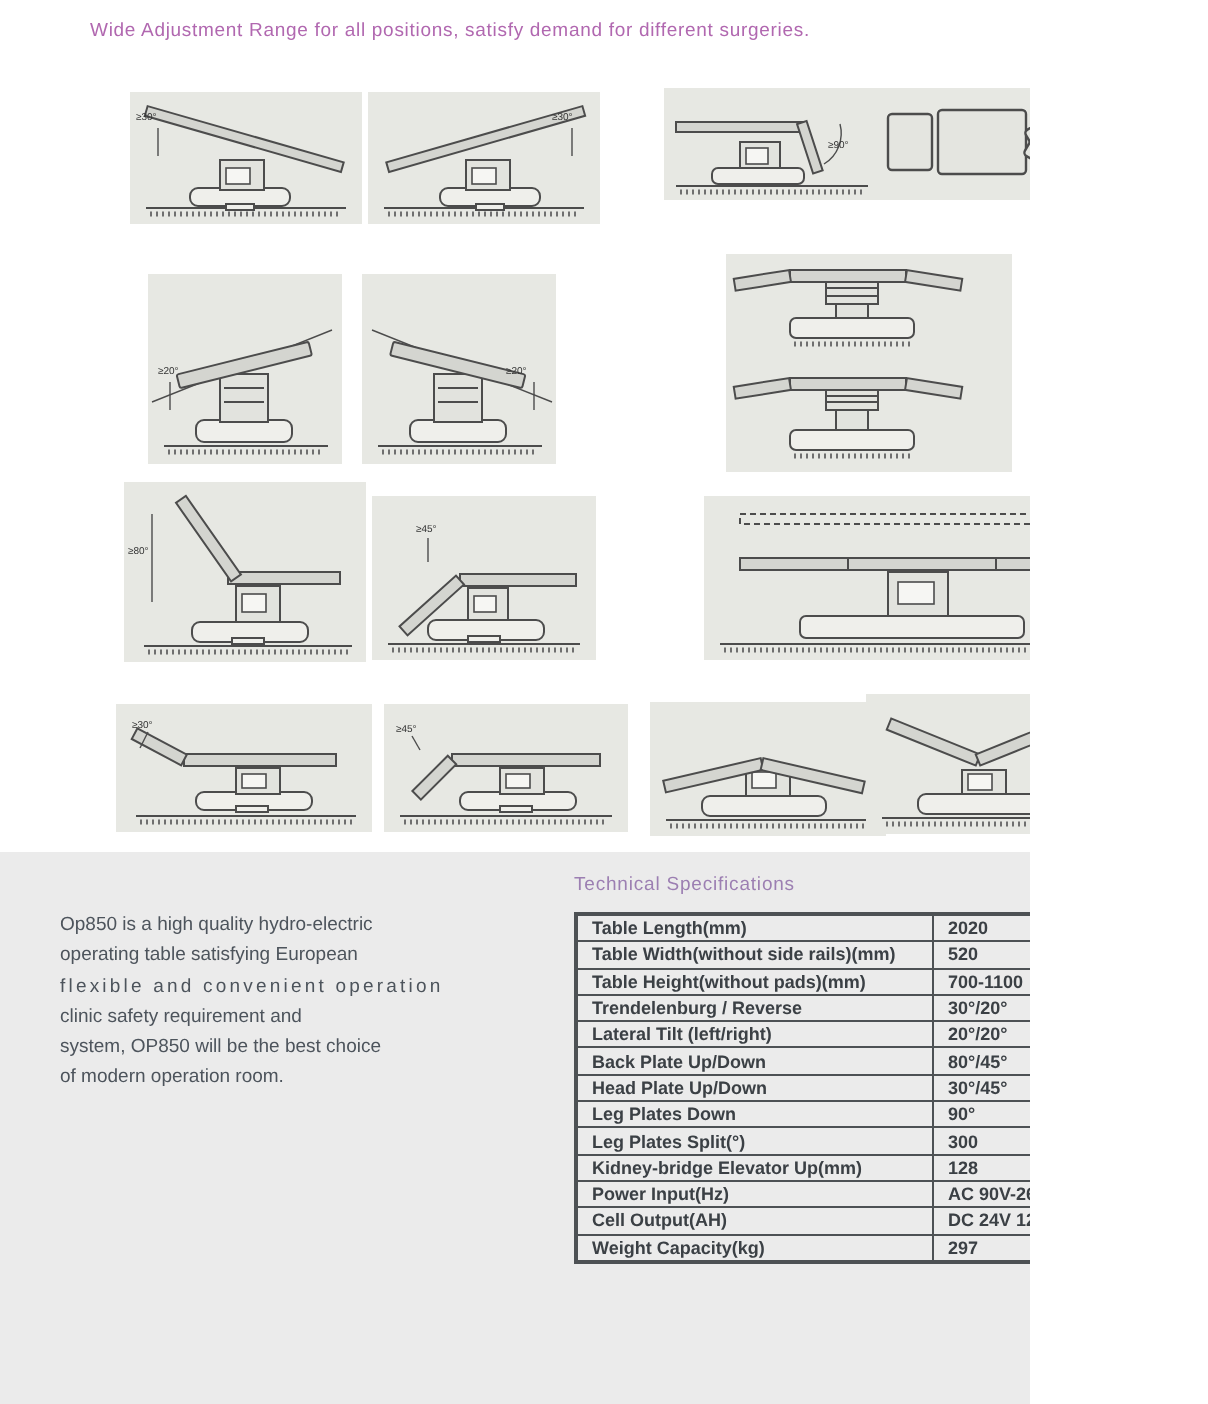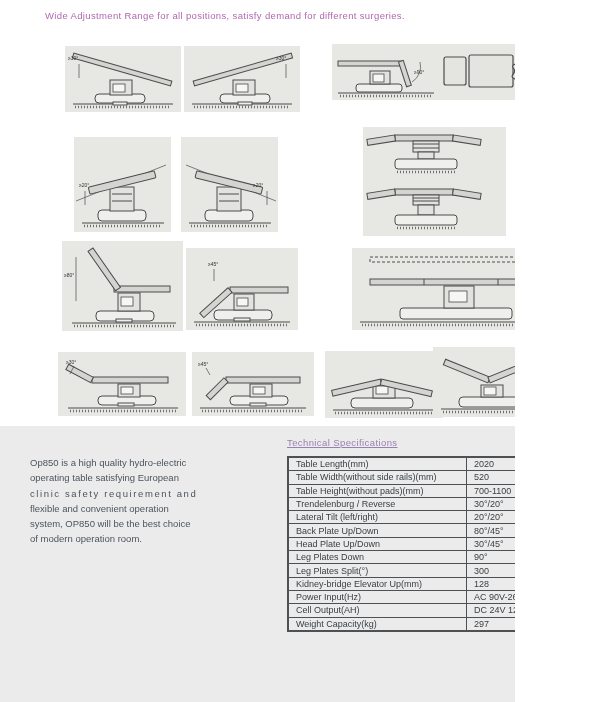--- a/index.html
+++ b/index.html
@@ -20,24 +20,24 @@
   .dim{stroke:#4c4c4c;stroke-width:.7;fill:none;}
   .dsh{fill:none;stroke:#4c4c4c;stroke-width:1;stroke-dasharray:3 2;}
   .txt{font:5px "Liberation Sans",sans-serif;fill:#333;}
   .txt4{font:4px "Liberation Sans",sans-serif;fill:#555;}
   
   .bottom{position:absolute;left:0;top:426px;width:604px;height:276px;background:#ebebeb;}
   .desc{position:absolute;left:30px;top:29px;width:262px;text-align:left;
         font-size:9.5px;line-height:15.3px;color:#4d545c;}
   .desc .dl:nth-child(3){letter-spacing:1.6px;}
   .specs{position:absolute;left:287px;top:11px;}
-  .specs-heading{font-size:9.5px;color:#9c7fb2;letter-spacing:.4px;margin-bottom:8px;text-decoration:underline;}
+  .specs-heading{font-size:9.5px;color:#9c7fb2;letter-spacing:.4px;margin-bottom:8px;}
   table.spec{border-collapse:collapse;border:2px solid #4d5154;table-layout:fixed;width:306px;}
   table.spec td{border:1px solid #4d5154;font-size:9px;color:#3b4045;height:12.3px;
-                padding:0 2px 0 7px;white-space:nowrap;overflow:hidden;}
+                padding:0 2px 0 7px;white-space:nowrap;overflow:hidden;font-weight:bold;}
   td.c1{width:168px;}
   td.c2{width:124px;margin-left:16px;}
 </style>
 </head>
 <body>
 
 <div class="page">
 
   <div class="title">Wide Adjustment Range for all positions, satisfy demand for different surgeries.</div>
 
@@ -282,22 +282,22 @@
           <rect class="top" x="56" y="30" width="52" height="6"></rect>
         </g>
     </svg>
   </div>
 
   <div class="bottom">
 
     <div class="desc">
       <div class="dl">Op850 is a high quality hydro-electric</div>
       <div class="dl">operating table satisfying European</div>
+      <div class="dl">flexible and convenient operation</div>
       <div class="dl">clinic safety requirement and</div>
-      <div class="dl">flexible and convenient operation</div>
       <div class="dl">system, OP850 will be the best choice</div>
       <div class="dl">of modern operation room.</div>
     </div>
 
     <div class="specs">
       <div class="specs-heading">Technical Specifications</div>
       <table class="spec">
         <tbody>
           <tr>
             <td class="c1">Table Length(mm)</td>

